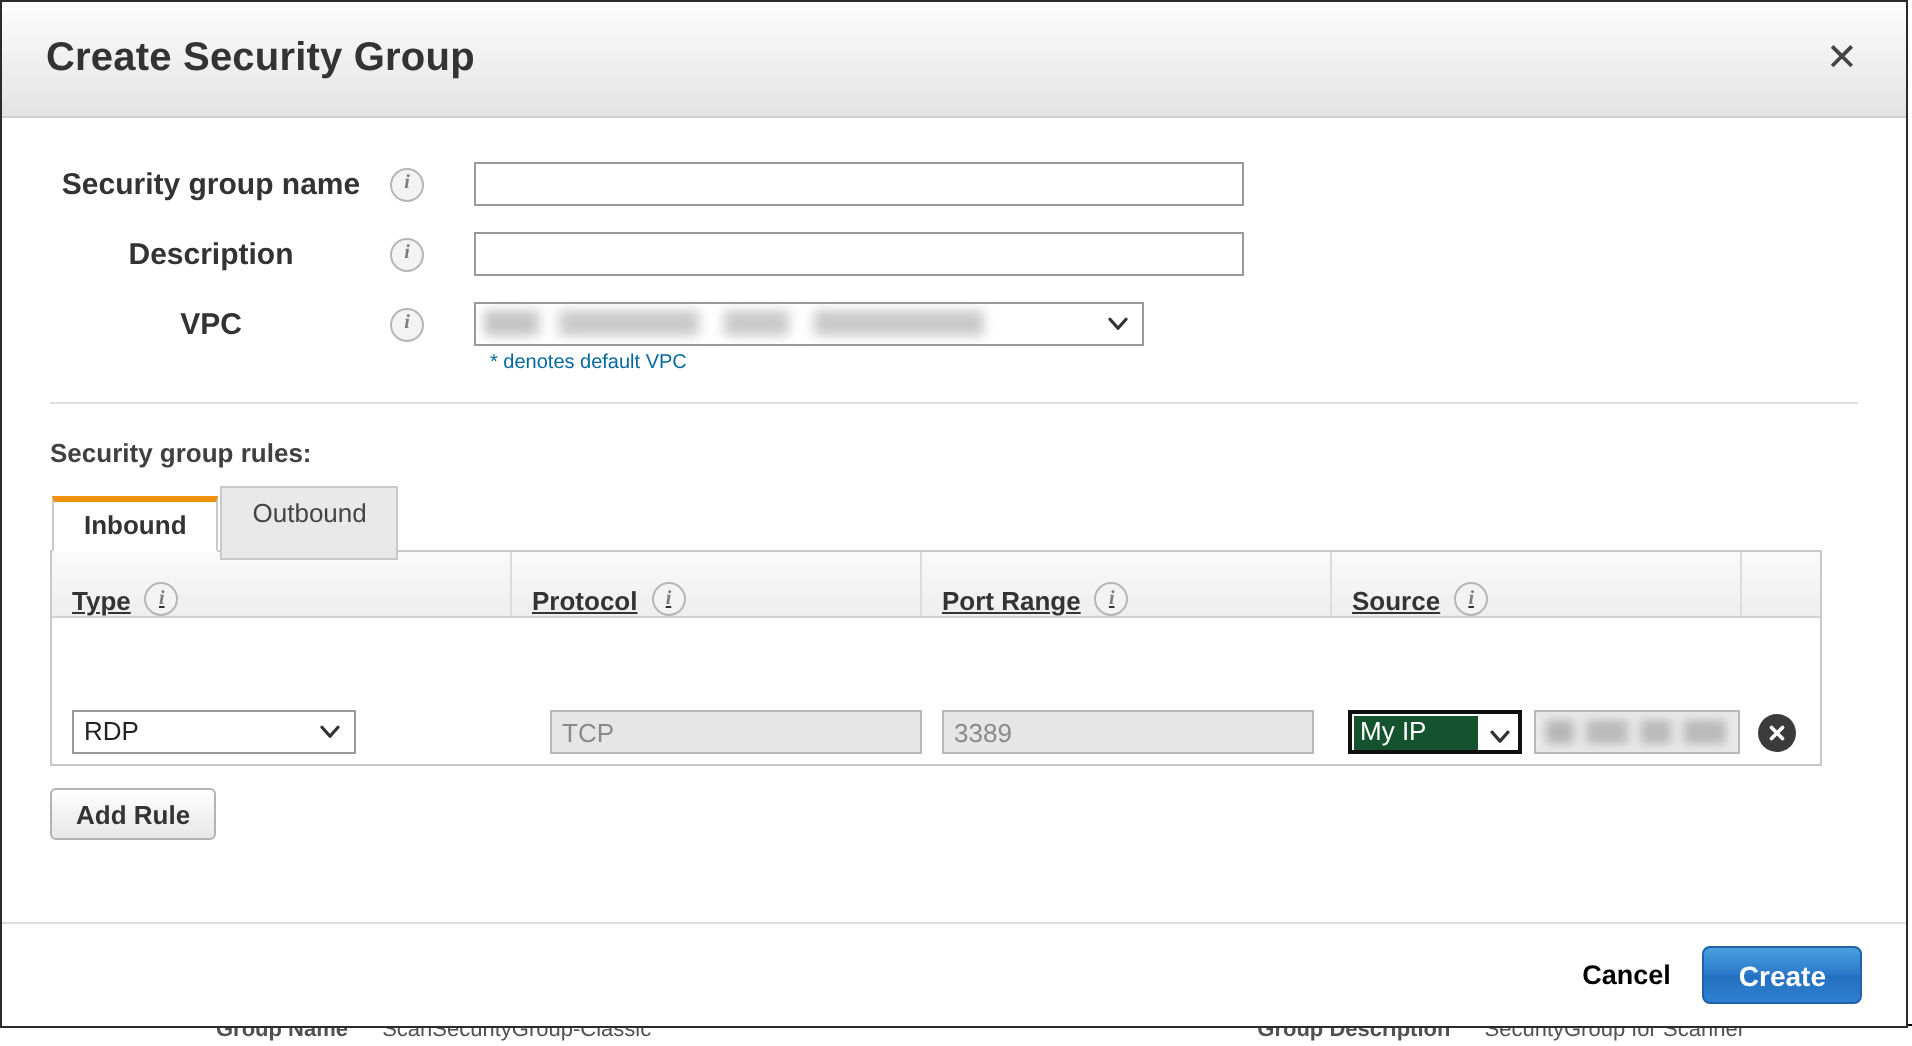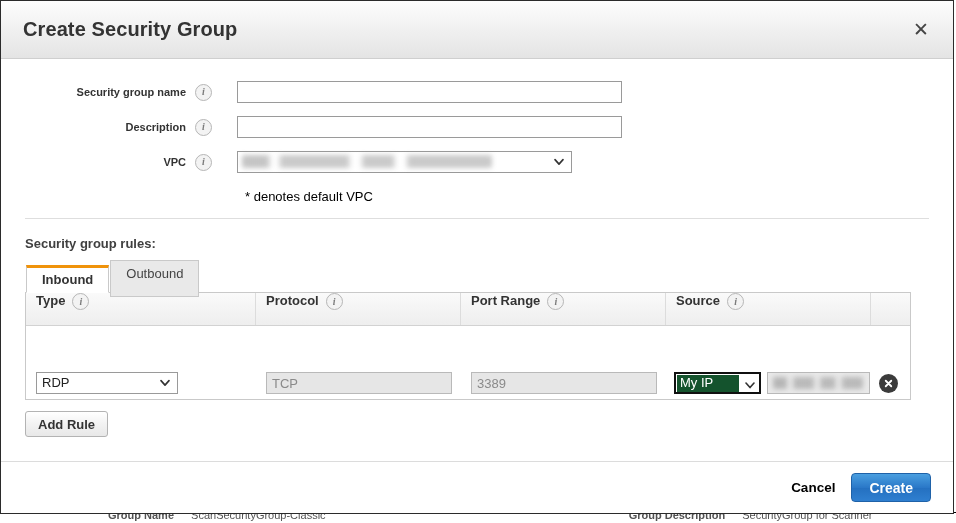--- a/index.html
+++ b/index.html
@@ -107,23 +107,23 @@
   }
 
   
   .form-row {
     display: flex;
     align-items: center;
     margin-bottom: 13px;
   }
   .form-label {
     width: 170px;
-    text-align: right;
-    font-weight: bold;
-    font-size: 11px;
+    text-align: center;
+    font-weight: bold;
+    font-size: 15px;
     color: #333;
     padding-right: 9px;
     box-sizing: border-box;
   }
   .info-icon {
     width: 15px;
     height: 15px;
     border-radius: 50%;
     border: 1px solid #b6b6b6;
     background: #f3f3f3;
@@ -191,23 +191,23 @@
     top: 50%;
     transform: translateY(-60%);
     width: 9px;
     height: 9px;
     pointer-events: none;
   }
   .caret svg { display: block; }
 
   .helper-text {
     margin-left: 220px;
-    font-size: 13px;
-    color: #000000;
-    margin-top: 16px;
+    font-size: 10px;
+    color: #0369a1;
+    margin-top: 3px;
     margin-bottom: 0;
   }
 
   .divider {
     border: none;
     border-top: 1px solid #dedede;
     margin: 14px 0 0 0;
   }
 
   .section-title {
@@ -263,29 +263,30 @@
   }
   .rules-head {
     display: flex;
     height: 32px;
     align-items: center;
     background: linear-gradient(to bottom, #fafafa 0%, #eeeeee 100%);
     border-bottom: 1px solid #d2d2d2;
   }
   .rules-head .th {
     display: flex;
-    align-items: flex-start;
+    align-items: flex-end;
     gap: 7px;
     font-weight: bold;
     font-size: 13px;
     color: #333;
     padding-left: 10px;
     box-sizing: border-box;
     height: 32px;
     border-right: 1px solid #dcdcdc;
+    text-decoration: underline;
   }
   .th.col-type   { width: 230px; }
   .th.col-proto  { width: 205px; }
   .th.col-port   { width: 205px; }
   .th.col-source { width: 205px; }
   .th.col-act    { width: 39px; border-right: none; padding-left: 0; }
 
   .rules-row {
     display: flex;
     align-items: center;
@@ -294,21 +295,21 @@
     margin-top: 41px;
   }
   .rules-row .td {
     display: flex;
     align-items: center;
     padding-left: 10px;
     box-sizing: border-box;
     height: 32px;
   }
   .td.col-type   { width: 230px; }
-  .td.col-proto  { width: 205px; }
+  .td.col-proto  { width: 205px; justify-content: flex-end; }
   .td.col-port   { width: 205px; }
   .td.col-source { width: 205px; padding-left: 8px; }
   .td.col-act    { width: 39px; padding-left: 4px; }
 
   .type-select {
     position: relative;
     width: 142px;
     height: 22px;
     border: 1px solid #9a9a9a;
     background: #ffffff;

